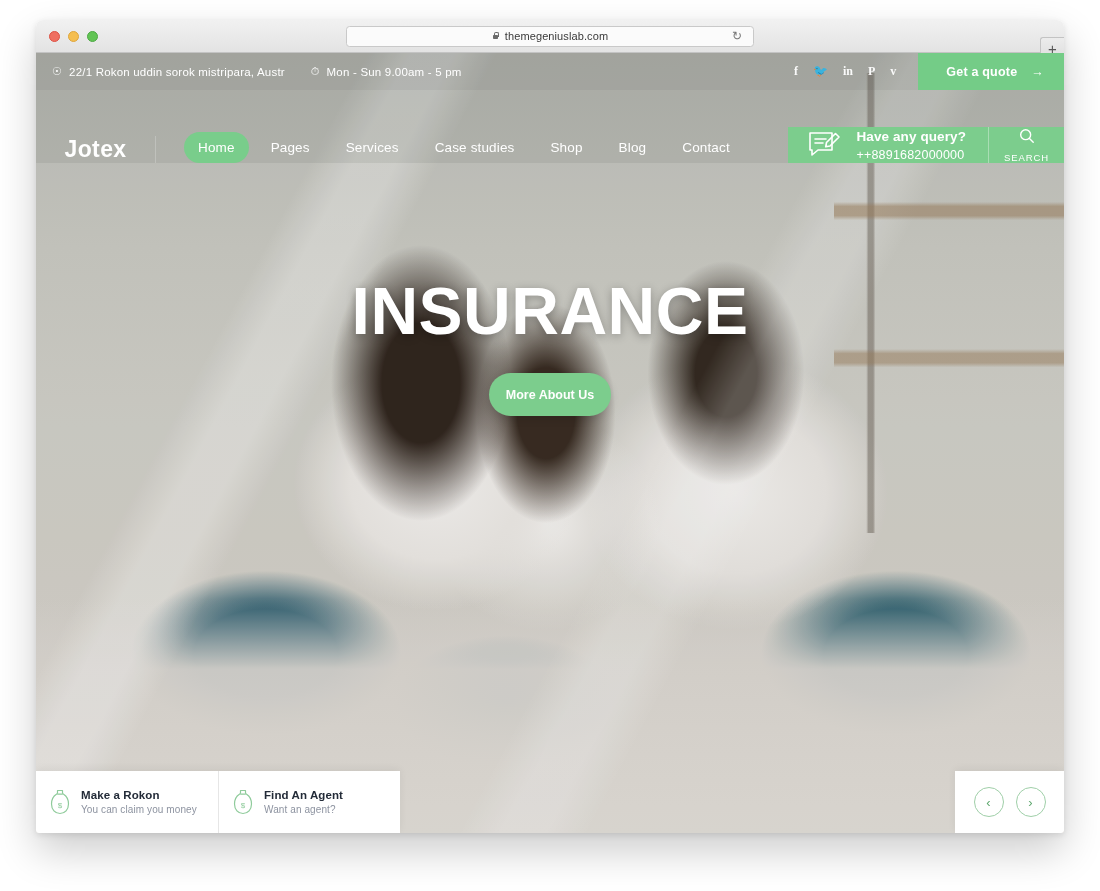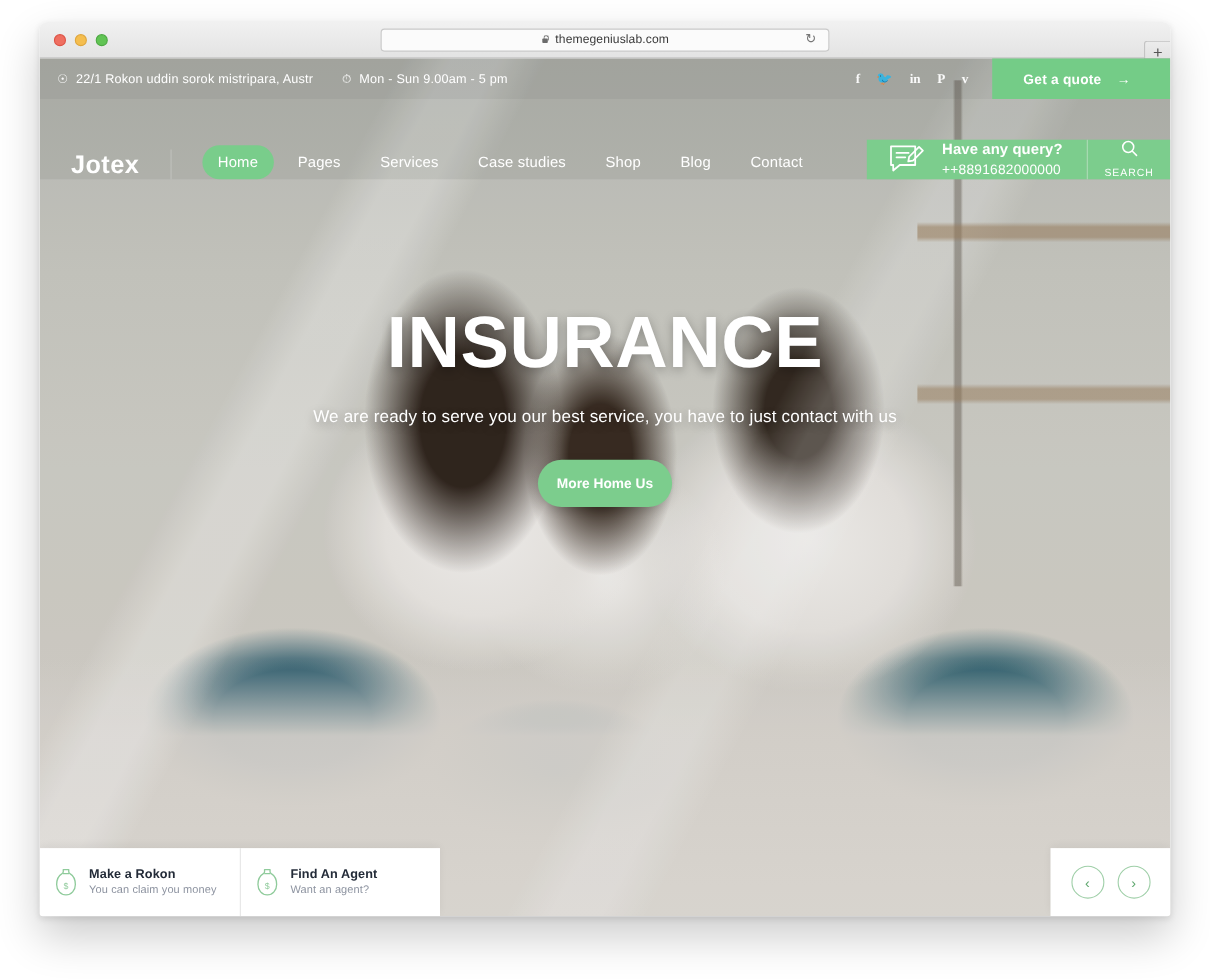--- a/index.html
+++ b/index.html
@@ -125,21 +125,21 @@
   .socials { display: flex; align-items: center; gap: 15px; padding-right: 22px; }
   .soc {
     font-size: 12px; color: #fff; opacity: 0.95;
     font-family: "Liberation Serif", serif; font-weight: bold;
   }
   .quote-btn {
     height: 100%;
     background: #74cc87;
     color: #fff;
     display: flex; align-items: center; gap: 14px;
-    padding: 0 36px 0 28px;
+    padding: 0 20px 0 28px;
     font-size: 12.5px; font-weight: 600; letter-spacing: 0.2px;
   }
 
   
   .navbar {
     position: relative; z-index: 5;
     height: 73px;
     display: flex; align-items: flex-end;
     background: rgba(70,80,70,0.10);
   }
@@ -319,22 +319,21 @@
               <path d="M11.8 11.8L16 16" stroke-linecap="round"></path>
             </svg>
           </span>
           <span class="search-label">SEARCH</span>
         </div>
       </div>
     </div>
 
     <div class="hero-content">
       <div class="hero-title">INSURANCE</div>
-      <div class="hero-sub">We are ready to serve you our best service, you have to just contact with us</div>
-      <div class="hero-cta">More Home Us</div>
+      <div class="hero-cta">More About Us</div>
     </div>
 
     <div class="bottom-cards">
       <div class="bcard">
         <span class="bag-ico">
           <svg viewBox="0 0 20 26" width="20" height="26" fill="none" stroke="#8fcb9b" stroke-width="1.2">
             <path d="M7.5 1.5h5v2.3c0 .6.5 1 1.1 1.4C16.4 6.9 18.5 10.4 18.5 15c0 5.5-3.6 9.5-8.5 9.5S1.5 20.5 1.5 15c0-4.6 2.1-8.1 4.9-9.8.6-.4 1.1-.8 1.1-1.4z" stroke-linejoin="round"></path>
             <path d="M7.2 5.2h5.6"></path>
             <text x="10" y="19" font-size="8" fill="#8fcb9b" stroke="none" text-anchor="middle" font-family="Liberation Sans, sans-serif">$</text>
           </svg>

